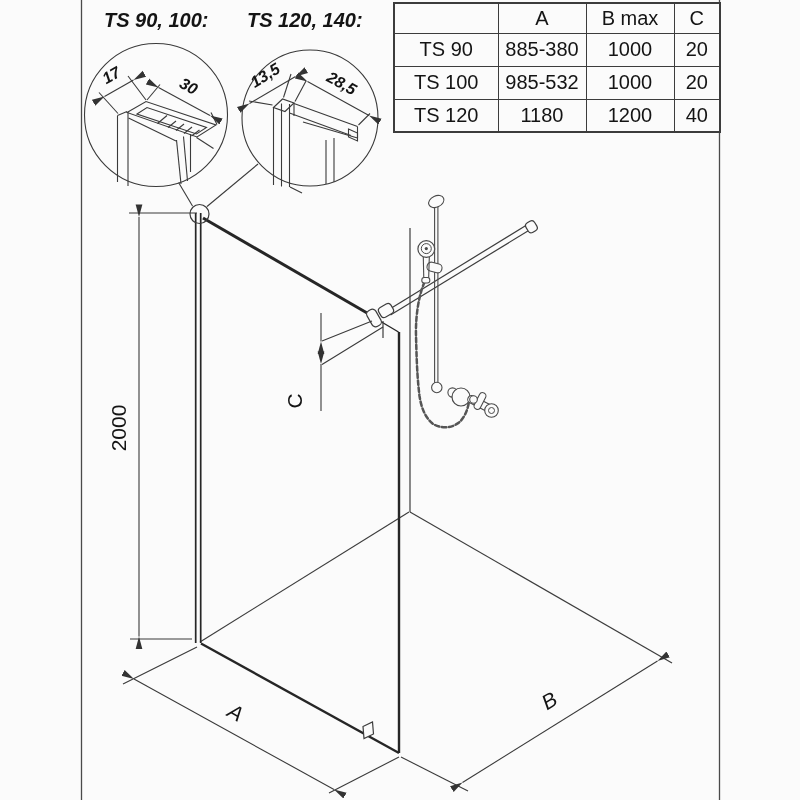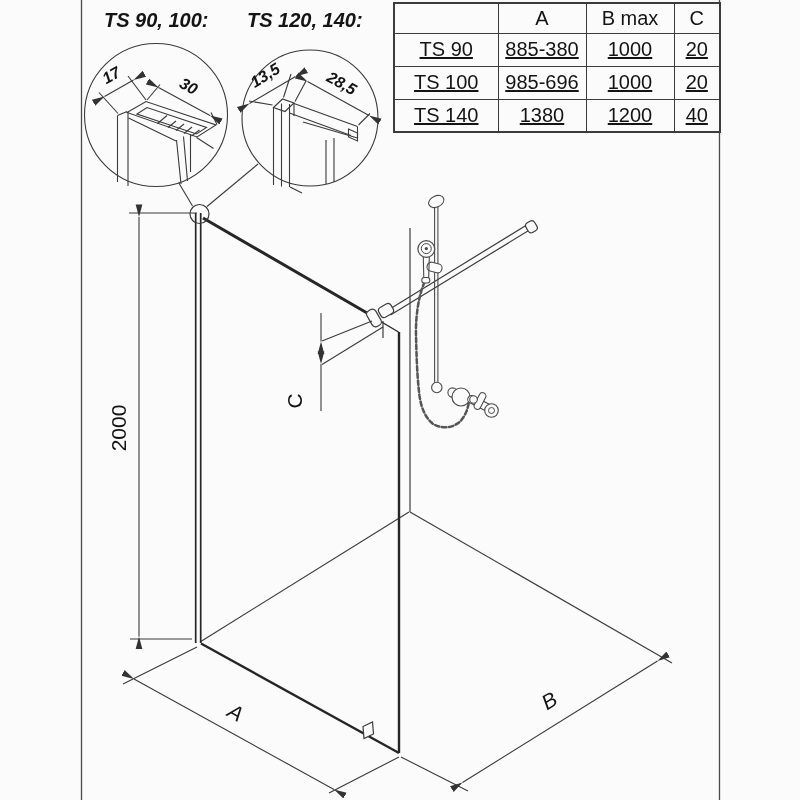--- a/index.html
+++ b/index.html
@@ -20,21 +20,21 @@
     font-size:20px;color:#141414;
   }
   #spec-table th,#spec-table td{
     border:1.5px solid #3c3c3c;
     text-align:center;vertical-align:middle;
     padding:0;font-weight:normal;
     white-space:nowrap;
   }
   #spec-table{border:2px solid #3c3c3c;}
   #spec-table thead tr{height:30px;}
-  #spec-table tbody tr{height:33px;text-decoration:underline;}
+  #spec-table tbody tr{height:33px;}
   .c-model{width:104px;}
   .c-a{width:88px;}
   .c-b{width:88px;}
   .c-c{width:46px;}
   
   .dwg-text{fill:#141414;}
   .dim-big{font-size:21px;}
   .dim-italic{font-style:italic;font-size:21px;}
   .dim-small{font-style:italic;font-weight:bold;font-size:16px;}
   .detail-title{font-style:italic;font-weight:bold;font-size:20px;}
@@ -228,26 +228,26 @@
   </thead>
   <tbody>
     <tr>
       <td>TS 90</td>
       <td>885-380</td>
       <td>1000</td>
       <td>20</td>
     </tr>
     <tr>
       <td>TS 100</td>
-      <td>985-696</td>
+      <td>985-532</td>
       <td>1000</td>
       <td>20</td>
     </tr>
     <tr>
-      <td>TS 140</td>
-      <td>1380</td>
+      <td>TS 120</td>
+      <td>1180</td>
       <td>1200</td>
       <td>40</td>
     </tr>
   </tbody>
 </table>
 
 </div>
 
 </body></html>

